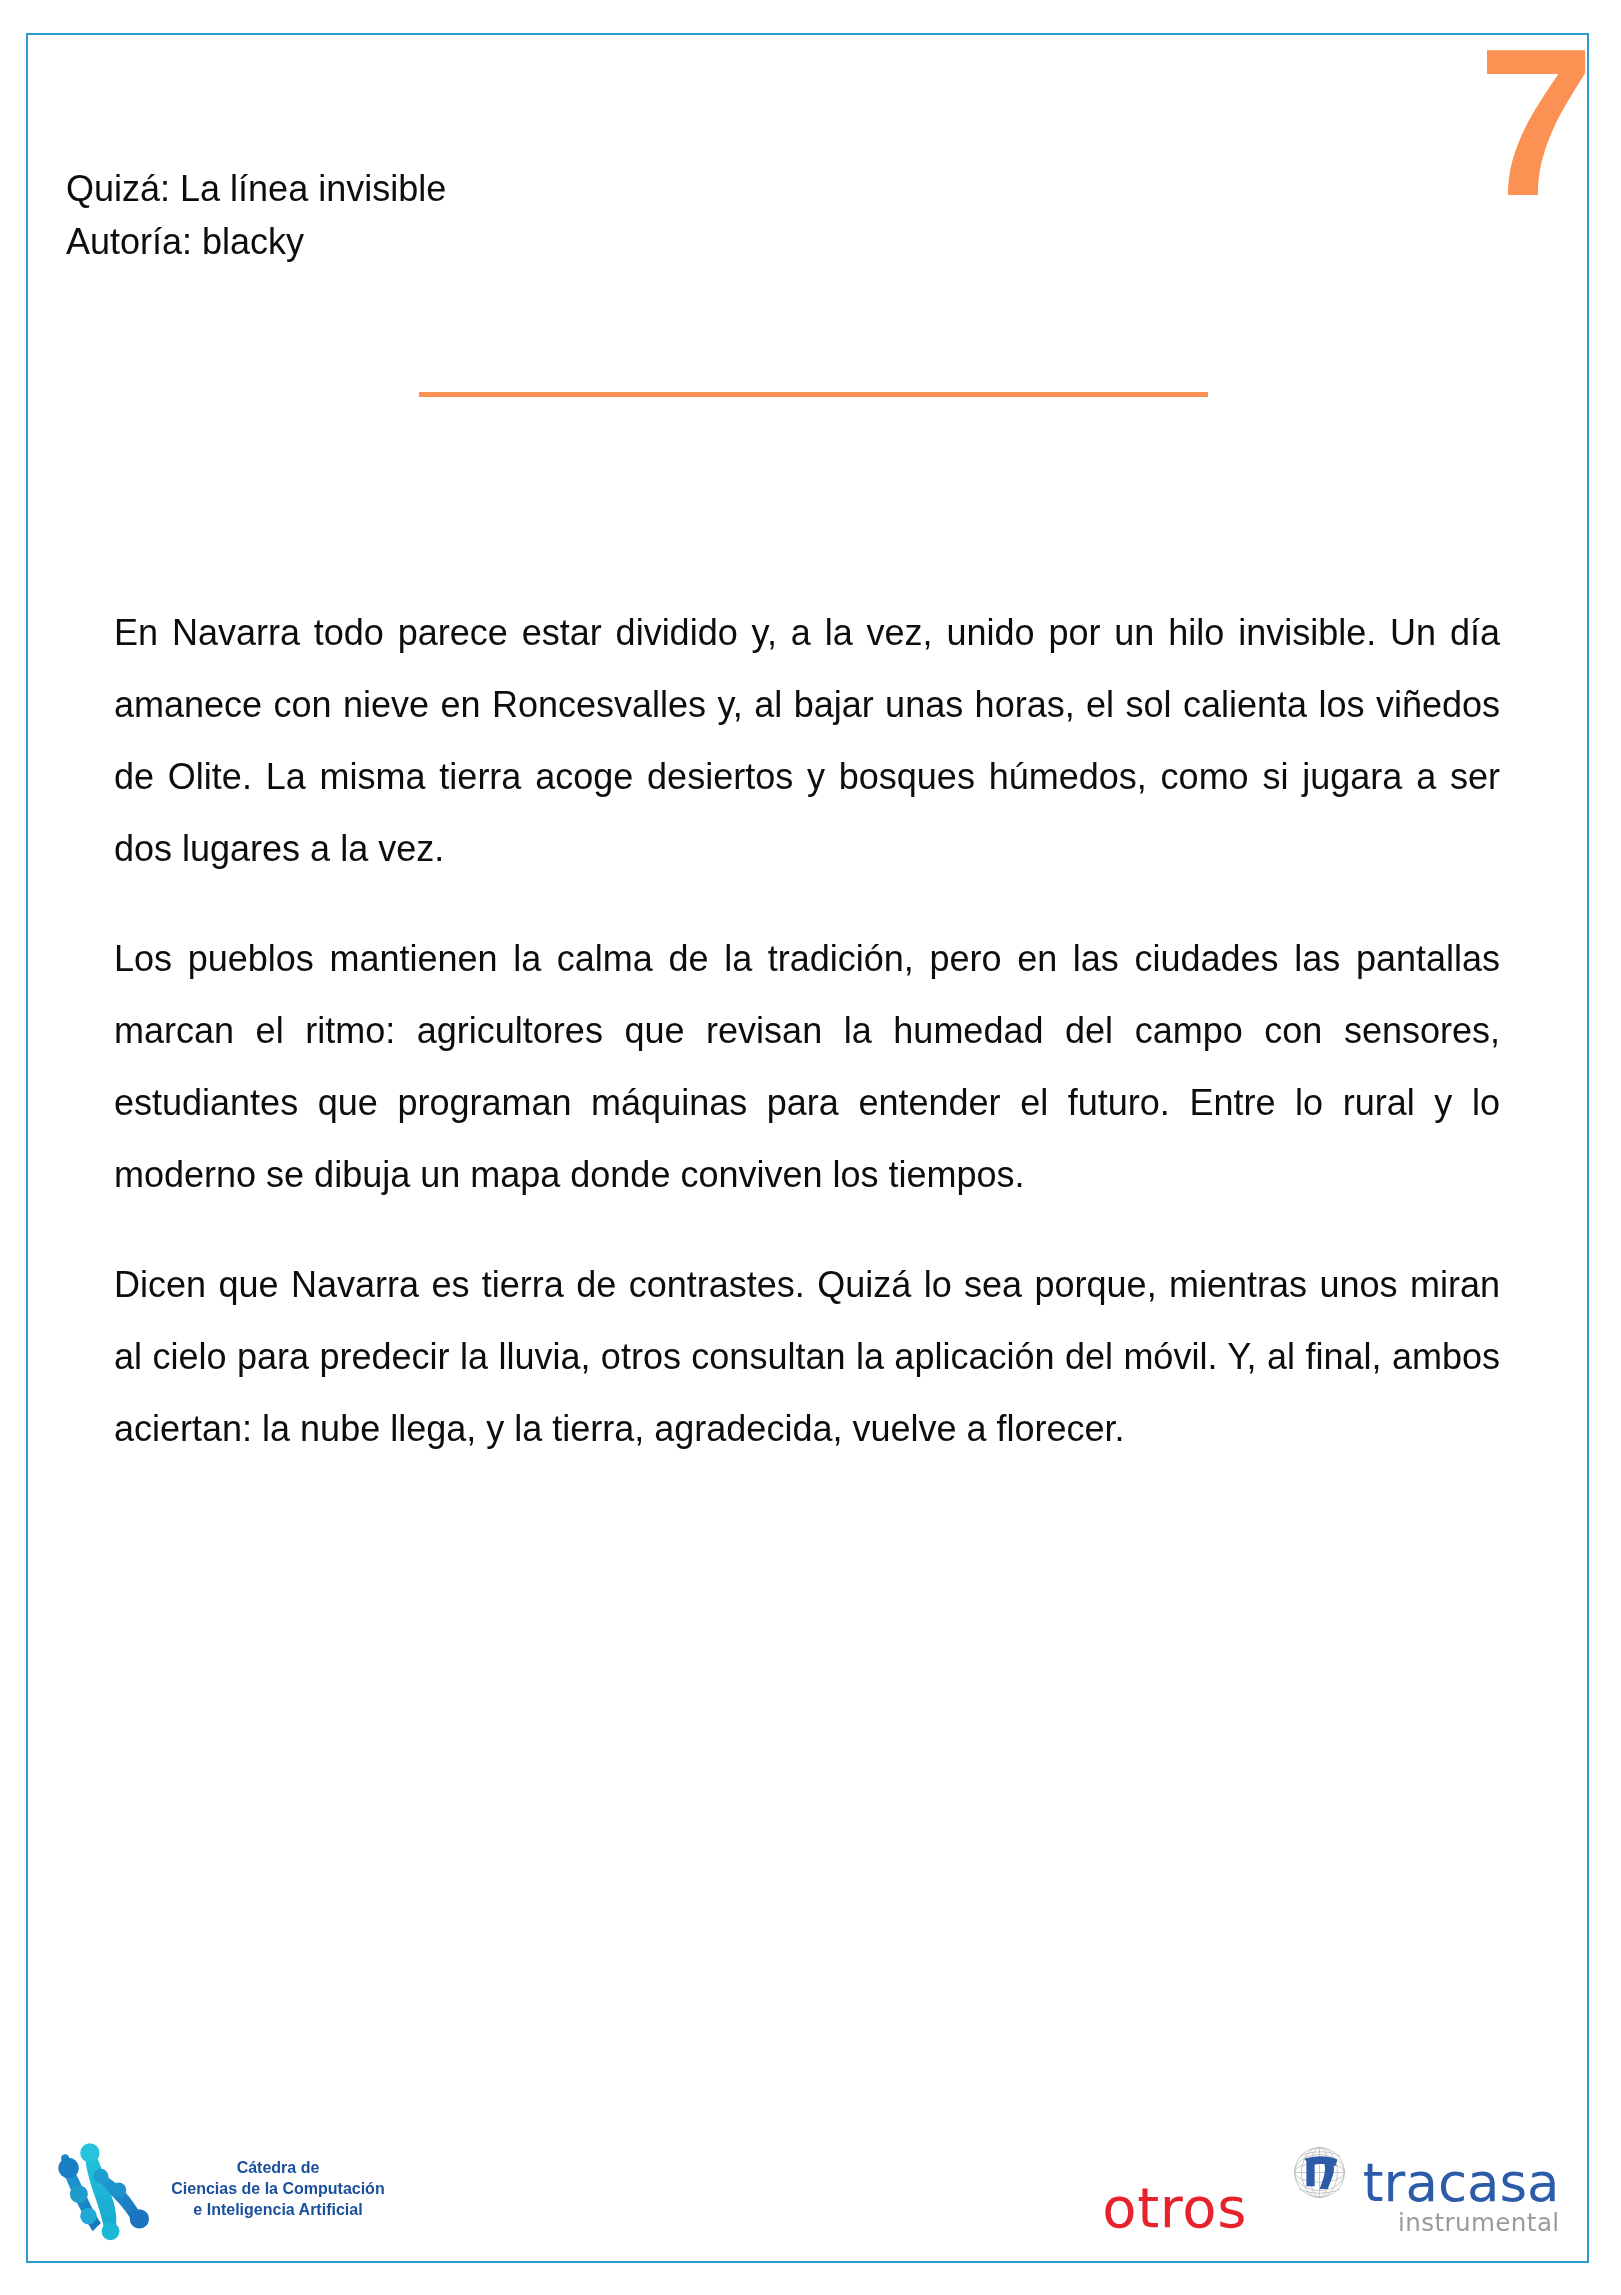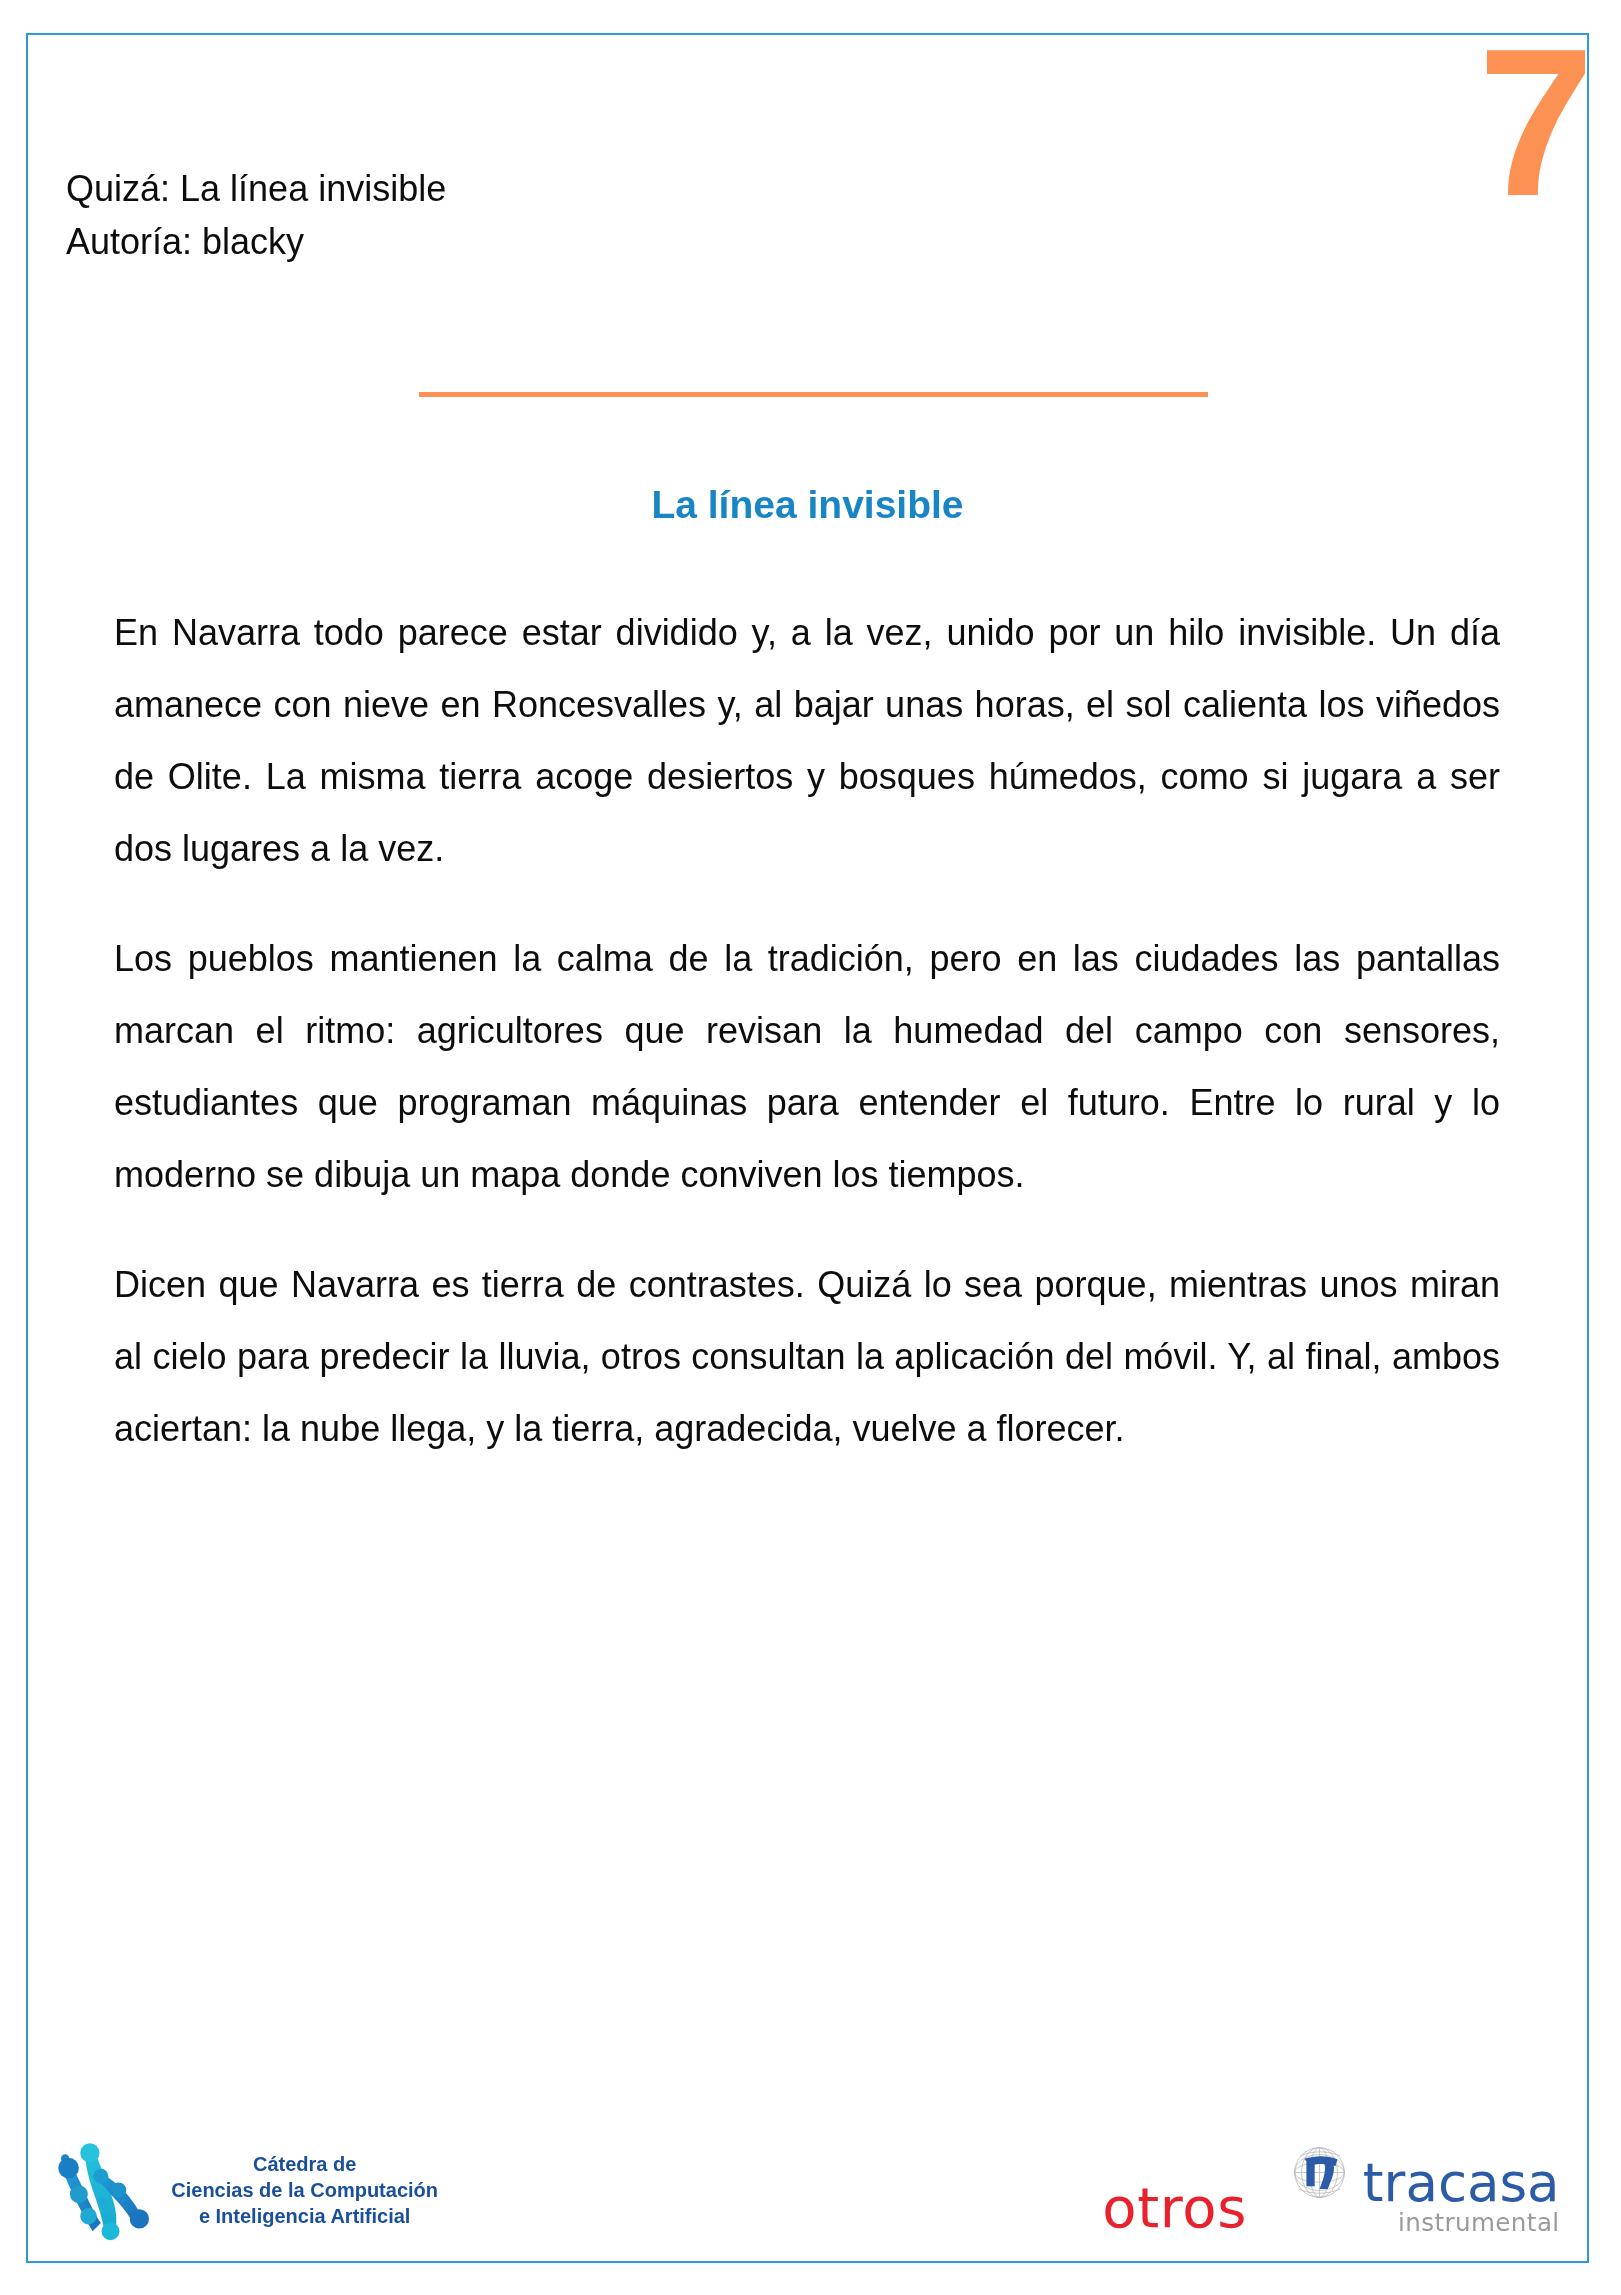--- a/index.html
+++ b/index.html
@@ -132,21 +132,21 @@
     position: absolute;
     left: 21.7px;
     bottom: 16px;
     display: flex;
     align-items: center;
     gap: 11.6px;
   }
   .catedra-mark { width: 110px; height: 110px; display: block; }
   .catedra-text {
     color: #1a4f9c;
-    font-size: 20px;
+    font-size: 16px;
     font-weight: bold;
     line-height: 1.30;
     text-align: center;
     white-space: nowrap;
   }
 
   .right-logos {
     position: absolute;
     right: 27.4px;
     bottom: 24.6px;
@@ -203,21 +203,20 @@
       <div class="meta-line">Quizá: La línea invisible</div>
       <div class="meta-line">Autoría: blacky</div>
     </div>
 
   </div>
 
   <div class="divider-wrap">
     <div class="divider"></div>
   </div>
 
-  <div class="story-heading">La línea invisible</div>
 
   <div class="story-body">
     <p class="para">En Navarra todo parece estar dividido y, a la vez, unido por un hilo invisible. Un día amanece con nieve en Roncesvalles y, al bajar unas horas, el sol calienta los viñedos de Olite. La misma tierra acoge desiertos y bosques húmedos, como si jugara a ser dos lugares a la vez.</p>
     <p class="para">Los pueblos mantienen la calma de la tradición, pero en las ciudades las pantallas marcan el ritmo: agricultores que revisan la humedad del campo con sensores, estudiantes que programan máquinas para entender el futuro. Entre lo rural y lo moderno se dibuja un mapa donde conviven los tiempos.</p>
     <p class="para">Dicen que Navarra es tierra de contrastes. Quizá lo sea porque, mientras unos miran al cielo para predecir la lluvia, otros consultan la aplicación del móvil. Y, al final, ambos aciertan: la nube llega, y la tierra, agradecida, vuelve a florecer.</p>
   </div>
 
   <div class="footer">
 
     <div class="catedra-logo">

